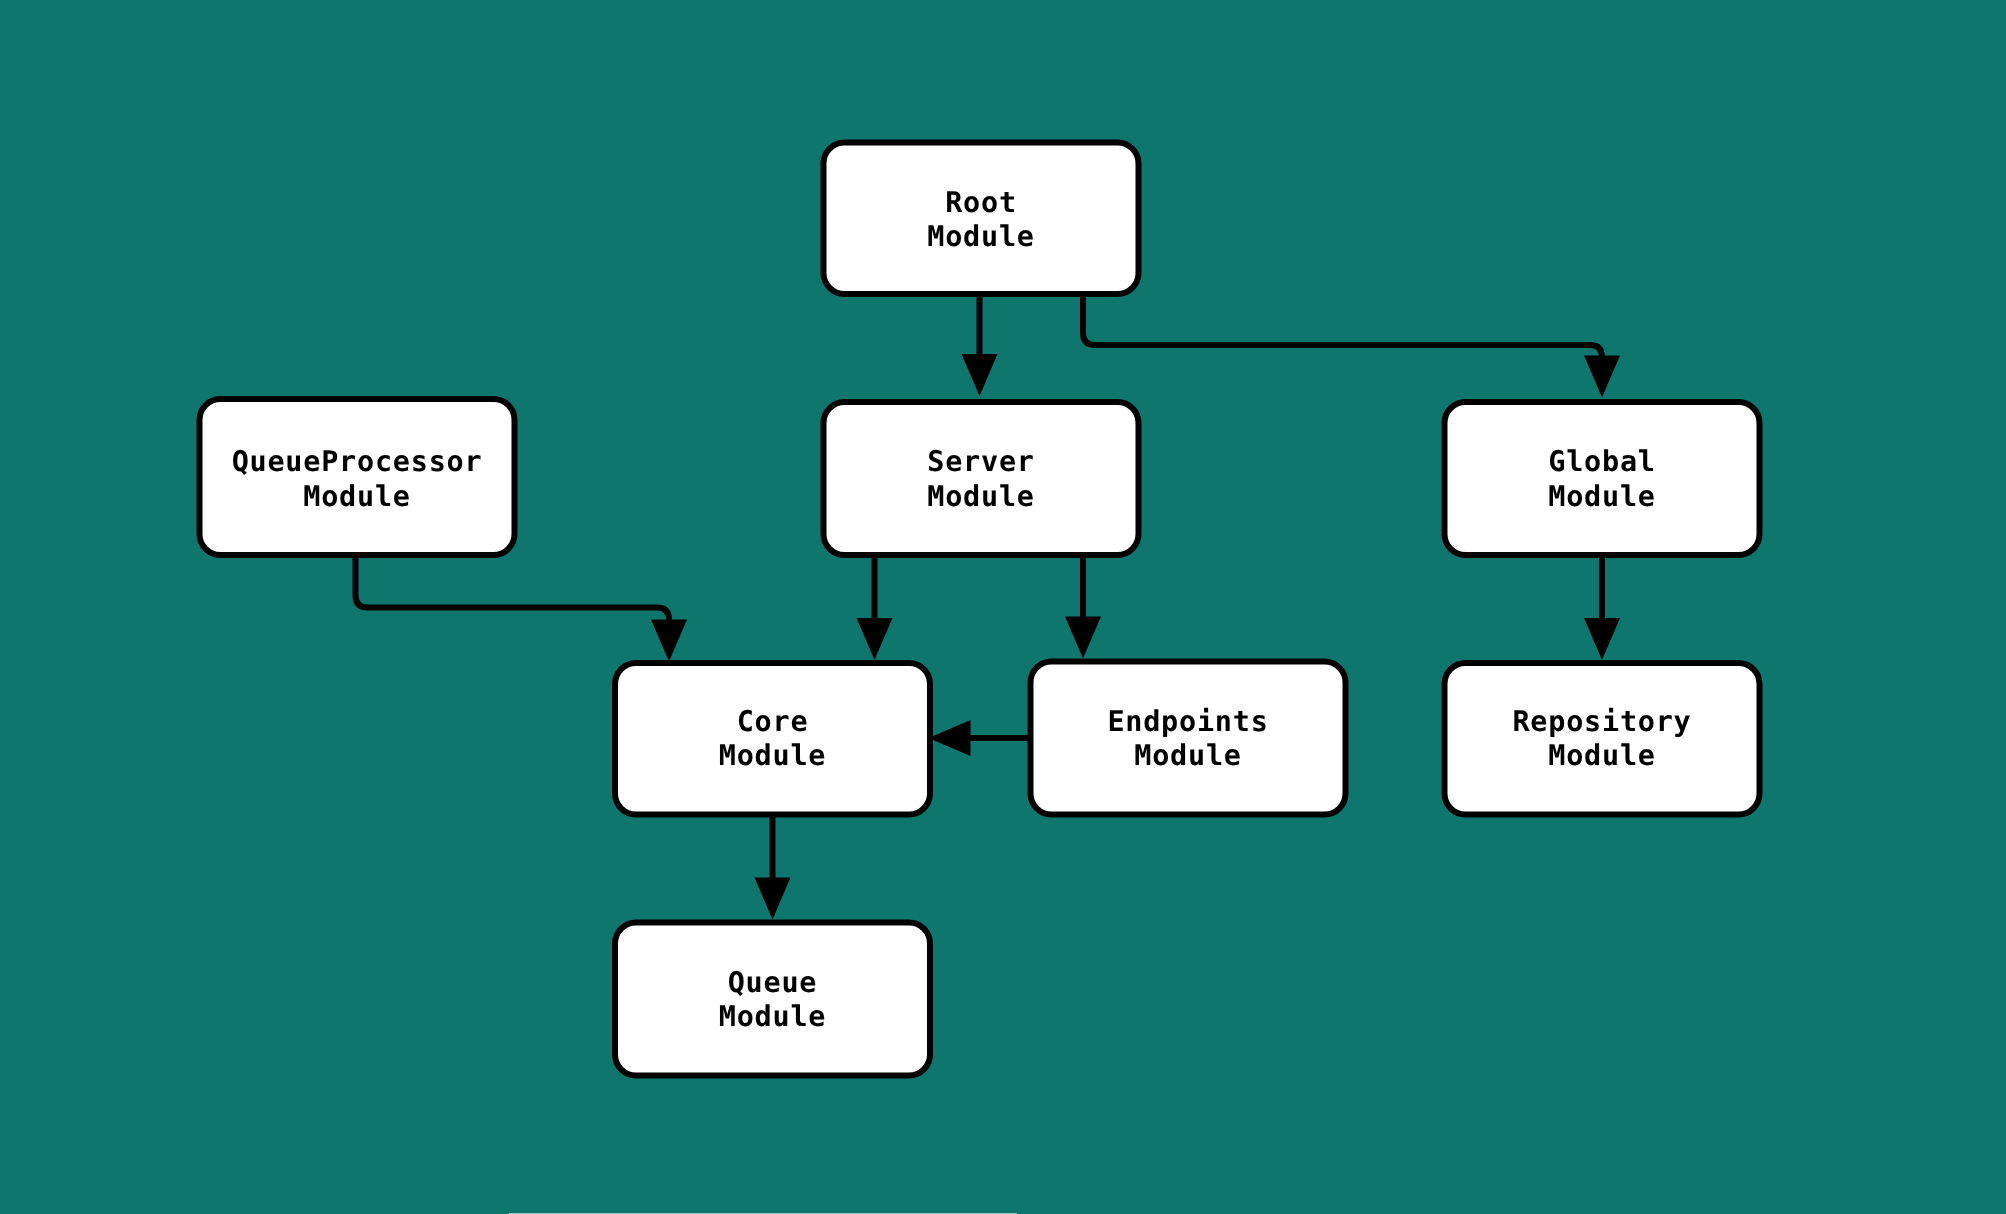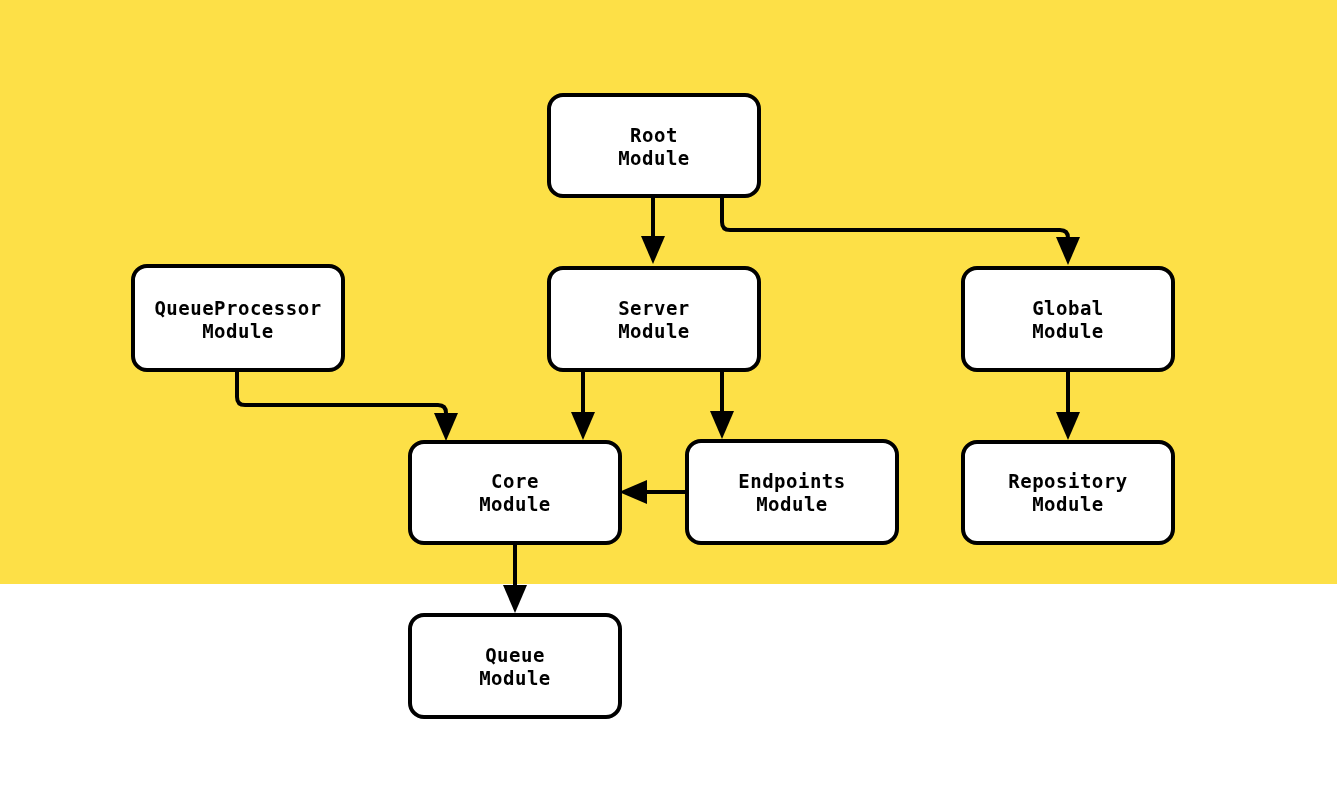--- a/index.html
+++ b/index.html
@@ -10,22 +10,22 @@
   }
   body {
     width: 1337px;
     height: 809px;
     overflow: hidden;
     font-family: "DejaVu Sans Mono", "Liberation Mono", monospace;
   }
   #diagram-canvas {
     position: relative;
     width: 1337px;
-    height: 584px;
-    background: #fde047;
+    height: 809px;
+    background: #0f766e;
   }
   svg.diagram-svg {
     position: absolute;
     top: 0;
     left: 0;
     width: 1337px;
     height: 809px;
     display: block;
   }
   .node-rect {

